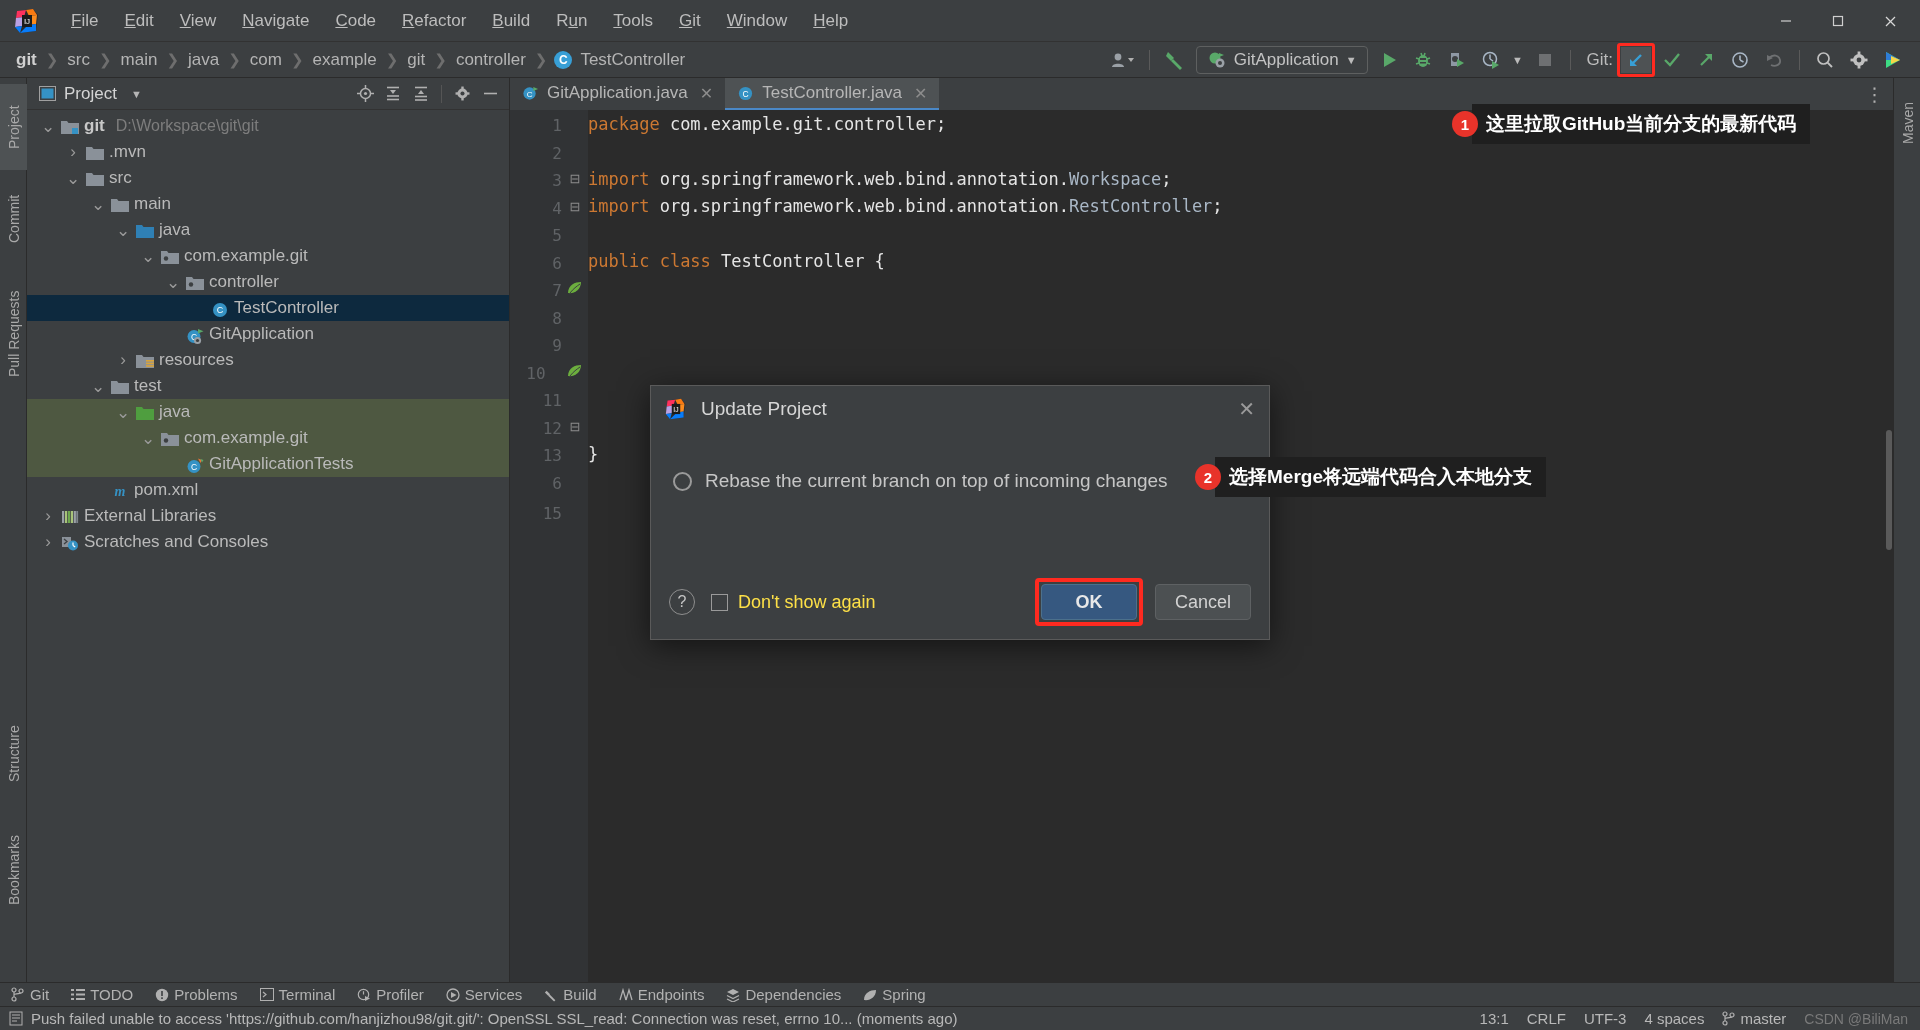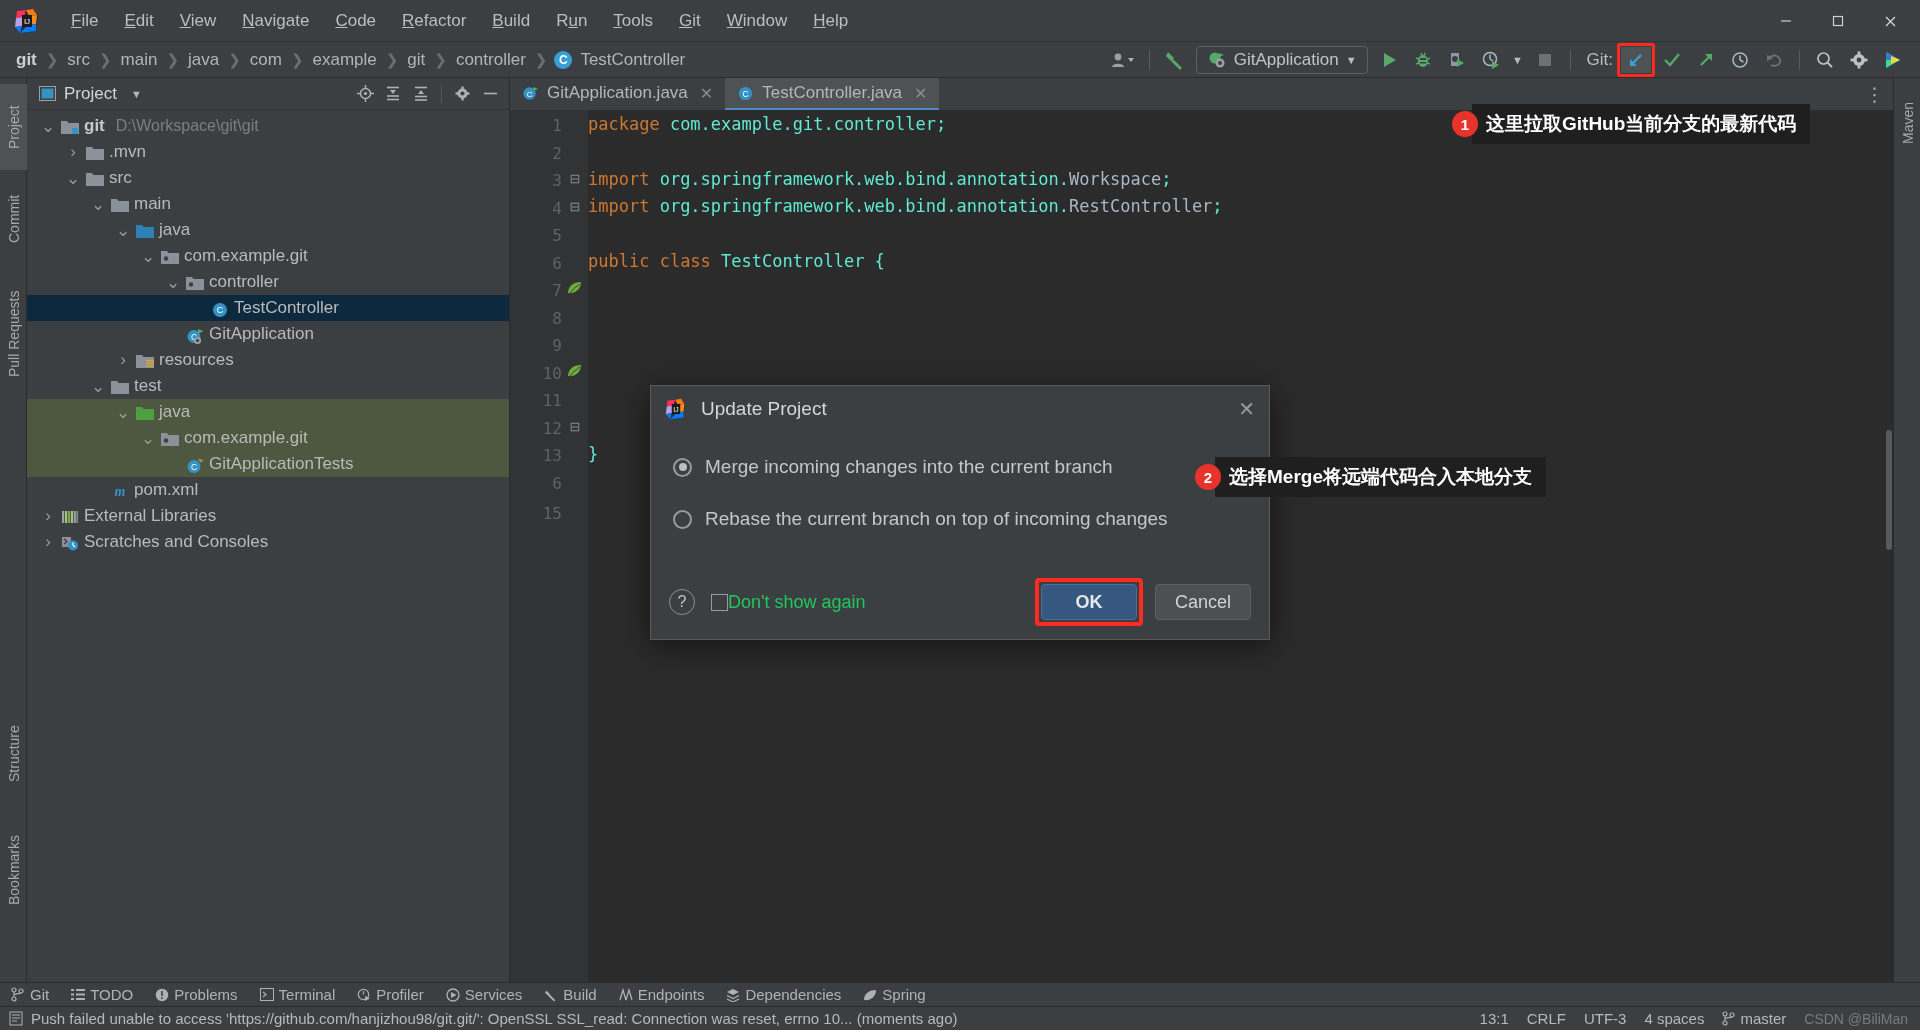--- a/index.html
+++ b/index.html
@@ -130,21 +130,21 @@
   .code { position: absolute; left: 78px; right: 0; top: 0; bottom: 0; }
   .cline { height: 27.5px; display: flex; align-items: center; font-family: "DejaVu Sans Mono", monospace; font-size: 17px; white-space: pre; }
   .lnum {
     position: absolute; width: 52px; text-align: right; color: #606366;
     font-family: "DejaVu Sans Mono", monospace; font-size: 16px;
   }
   .gmark { position: absolute; left: 56px; width: 18px; text-align:center; font-size: 13px; color: #8c8c8c;}
   .kw { color: #cc7832; }
   .ann { color: #bbb529; }
   .cls { color: #a9b7c6; }
-  .pl { color: #5eead4; }
+  .pl { color: #e5e5e5; }
 
   
   .dialog {
     position: absolute; left: 650px; top: 385px; width: 620px; height: 255px;
     background: #3c3f41; border: 1px solid #5a5a5a;
     box-shadow: 0 6px 28px rgba(0,0,0,0.55); z-index: 40;
   }
   .dlg-title { height: 46px; display: flex; align-items: center; padding: 0 14px; }
   .dlg-title .t { color: #d6d6d6; font-size: 19px; margin-left: 14px; }
   .dlg-title .x { margin-left: auto; color: #9a9a9a; font-size: 20px; }
@@ -156,21 +156,21 @@
   }
   .radio .dot { width: 8px; height: 8px; border-radius: 50%; background: #bdbdbd; display: none; }
   .radio.on .dot { display: block; }
   .radio-label { color: #c6c6c6; font-size: 19px; }
   .dlg-foot { position: absolute; left: 0; right: 0; bottom: 0; height: 74px; display: flex; align-items: center; padding: 0 18px; }
   .qmark {
     width: 26px; height: 26px; border-radius: 50%; border: 1px solid #8e8e8e;
     display: flex; align-items: center; justify-content: center; color: #c5c5c5; font-size: 16px; flex: none;
   }
   .cbox { width: 17px; height: 17px; border: 1px solid #9a9a9a; background: transparent; flex: none; margin-left: 16px; }
-  .cbox-label { color: #22c55e; font-size: 18px; }
+  .cbox-label { color: #fde047; font-size: 18px; margin-left: 10px; }
   .dlg-btns { margin-left: auto; display: flex; align-items: center; gap: 12px; }
   .btn {
     min-width: 96px; height: 36px; border-radius: 4px; display: flex; align-items: center; justify-content: center;
     font-size: 18px; color: #d2d2d2; border: 1px solid #5e6163; background: #4c5052;
   }
   .btn.primary { background: #365880; border: 1px solid #4c708c; color: #e8e8e8; font-weight: bold; }
   .btn-hl { border: 4px solid #ff2a20; border-radius: 4px; padding: 2px; }
 
   
   .callout { position: absolute; display: flex; align-items: center; z-index: 60; }
@@ -726,21 +726,21 @@
           <div class="lnum" style="top: 143.5px;">6</div>
           <div class="lnum" style="top: 171px;">7</div>
           <div class="gmark" style="top: 170px;">
             <svg width="17" height="17" viewBox="0 0 17 17">
               <path d="M2 13 C2 5 9 2 15 2 C15 10 8 14 2 13 Z" fill="#6cae3e"></path>
               <path d="M4 13 C7 9 11 6 14 4" fill="none" stroke="#3c3f41" stroke-width="1"></path>
             </svg>
           </div>
           <div class="lnum" style="top: 198.5px;">8</div>
           <div class="lnum" style="top: 226px;">9</div>
-          <div class="lnum" style="top: 253.5px;">10</div>
+          <div class="lnum" style="top: 253.5px; text-align: center;">10</div>
           <div class="gmark" style="top: 252.5px;">
             <svg width="17" height="17" viewBox="0 0 17 17">
               <path d="M2 13 C2 5 9 2 15 2 C15 10 8 14 2 13 Z" fill="#6cae3e"></path>
               <path d="M4 13 C7 9 11 6 14 4" fill="none" stroke="#3c3f41" stroke-width="1"></path>
             </svg>
           </div>
           <div class="lnum" style="top: 281px;">11</div>
           <div class="lnum" style="top: 308.5px;">12</div>
           <div class="gmark" style="top: 308.5px;">⊟</div>
           <div class="lnum" style="top: 336px;">13</div>
@@ -764,26 +764,20 @@
           <path d="M1 19 L8 18 L6 25 Z" fill="#087cfa"></path>
           <path d="M14 17 L22 16 L22 23 L6 25 Z" fill="#087cfa"></path>
           <rect x="8" y="7" width="10" height="12" fill="#1b1b1b"></rect>
           <text x="13" y="16" font-size="8" fill="#ffffff" text-anchor="middle" font-family="Liberation Sans">IJ</text>
         </svg>
       </span>
       <span class="t">Update Project</span>
       <span class="x">✕</span>
     </div>
     <div class="dlg-body">
-      <div class="radio-row">
-        <span class="radio on">
-            <span class="dot"></span>
-          </span>
-        <span class="radio-label">Merge incoming changes into the current branch</span>
-      </div>
       <div class="radio-row" style="margin-top:14px">
         <span class="radio"></span>
         <span class="radio-label">Rebase the current branch on top of incoming changes</span>
       </div>
     </div>
     <div class="dlg-foot">
       <span class="qmark">?</span>
       <span class="cbox"></span>
       <span class="cbox-label">Don't show again</span>
       <div class="dlg-btns">

